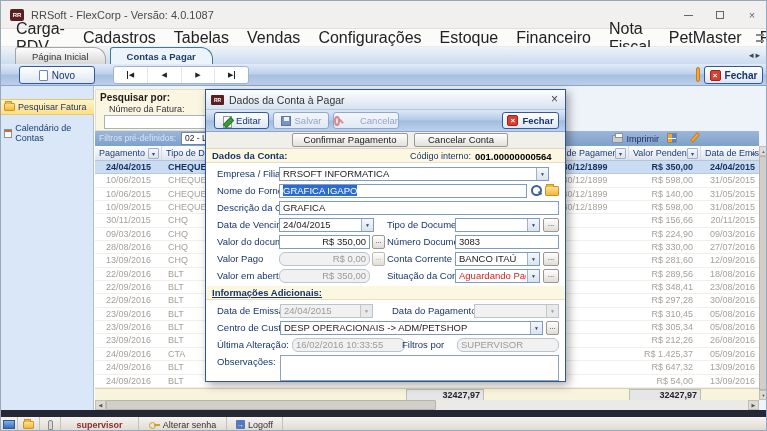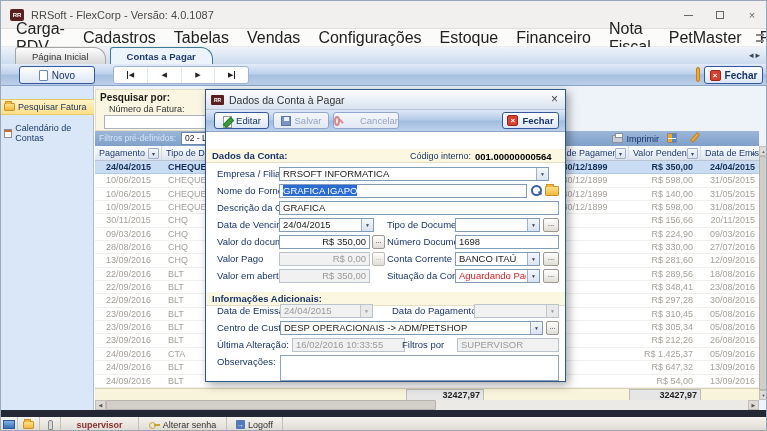--- a/index.html
+++ b/index.html
@@ -129,27 +129,27 @@
   .icon-save { width:10px; height:10px; background:#7a93c4; border:1px solid #5a74a8; position:relative; }
   .icon-save::before { content:''; position:absolute; left:2px; top:0; width:5px; height:4px; background:#eef2f8; }
   .icon-ban { width:10px; height:10px; border:2px solid #d88; border-radius:50%; position:relative; }
   .icon-ban::before { content:''; position:absolute; left:2px; top:2px; width:6px; height:2px; background:#d88; transform:rotate(45deg); }
   #dlg-confirmrow { position:absolute; left:0; top:42px; width:100%; height:17px; background:#f1efe9; border-bottom:1px solid #d9d5ca; }
   .pushbtn { position:absolute; top:1px; height:14px; background:linear-gradient(#ffffff,#e3e1da); border:1px solid #9a9890; border-radius:2px; font-size:9.5px; color:#222; text-align:center; line-height:12px; }
   #btn-confirmar { left:86px; width:116px; }
   #btn-cancelar-conta { left:208px; width:94px; }
   .secheader { position:absolute; left:0; width:100%; height:14px; background:#fcf7e1; border-bottom:1px solid #e6dfc4; font-size:9.5px; font-weight:bold; color:#17356b; line-height:13px; padding-left:6px; }
   #sec-dados { top:59px; }
-  #sec-adic { top:202px; }
+  #sec-adic { top:196px;text-decoration:underline; }
   #codigo-wrap { position:absolute; right:2px; top:0; height:14px; display:flex; align-items:center; gap:4px; font-weight:normal; }
   #codigo-label { font-size:9px; color:#17356b; }
   #codigo-value { font-size:9.5px; font-weight:bold; color:#000; width:88px; overflow:hidden; white-space:nowrap; }
   .flabel { position:absolute; font-size:9.5px; color:#17356b; line-height:14px; }
   .tb { position:absolute; height:14px; background:#fff; border:1px solid #7f9db9; font-size:9.5px; color:#1c1c1c; line-height:12px; padding:0 3px; white-space:nowrap; overflow:hidden; }
-  .tb.dis { background:#f1f1f1; color:#9a9a9a; border-color:#b9c4ce; }
+  .tb.dis { background:#f1f1f1; color:#9a9a9a; border-color:#b9c4ce;border-radius:6px; }
   .tb.money { text-align:right; }
   .cb { position:absolute; height:14px; background:#fff; border:1px solid #7f9db9; font-size:9.5px; color:#1c1c1c; }
   .cb .cbtxt { position:absolute; left:3px; top:0; right:13px; line-height:12px; overflow:hidden; white-space:nowrap; }
   .cb .cbarrow { position:absolute; right:0; top:0; width:12px; height:12px; background:linear-gradient(#f4f7fb,#d9e3f0); border-left:1px solid #9fb0c8; font-size:5px; color:#345; text-align:center; line-height:12px; }
   .cb.dis { background:#f1f1f1; border-color:#b9c4ce; }
   .cb.dis .cbtxt { color:#9a9a9a; }
   .cb.dis .cbarrow { background:#e9e9e9; color:#999; border-left-color:#c5c5c5; }
   .cbtxt.redtext { color:#d42222; }
   .dots { position:absolute; height:14px; background:linear-gradient(#ffffff,#e0ddd5); border:1px solid #9a9890; border-radius:2px; font-size:8px; color:#333; text-align:center; line-height:9px; }
   .dots.dis { color:#aaa; border-color:#bcbab2; }
@@ -471,20 +471,24 @@
       </div>
       <div class="btn disabled" id="btn-cancelar">
         <span class="icon-ban"></span>
         <span>Cancelar</span>
       </div>
       <div class="btn" id="btn-fechar-dlg">
         <span class="icon-redx">×</span>
         <span>Fechar</span>
       </div>
     </div>
+    <div id="dlg-confirmrow">
+      <div class="pushbtn" id="btn-confirmar">Confirmar Pagamento</div>
+      <div class="pushbtn" id="btn-cancelar-conta">Cancelar Conta</div>
+    </div>
 
     <div class="secheader" id="sec-dados">
       <span>Dados da Conta:</span>
       <span id="codigo-wrap">
         <span id="codigo-label">Código interno:</span>
         <span id="codigo-value">001.00000000564</span>
       </span>
     </div>
 
     <span class="flabel" style="left:11px; top:77px;">Empresa / Filial</span>
@@ -512,21 +516,21 @@
     <div class="cb" style="left:249px; top:128px; width:85px;">
       <span class="cbtxt"></span>
       <span class="cbarrow">▼</span>
     </div>
     <span class="dots" style="left:337px; top:128px; width:16px;">...</span>
 
     <span class="flabel" style="left:11px; top:145px;">Valor do documento</span>
     <div class="tb money" style="left:73px; top:145px; width:91px;">R$ 350,00</div>
     <span class="dots" style="left:166px; top:145px; width:13px;">...</span>
     <span class="flabel" style="left:181px; top:145px;">Número Documento</span>
-    <div class="tb" style="left:249px; top:145px; width:104px;">1698</div>
+    <div class="tb" style="left:249px; top:145px; width:104px;">3083</div>
 
     <span class="flabel" style="left:11px; top:162px;">Valor Pago</span>
     <div class="tb dis money" style="left:73px; top:162px; width:91px;">R$ 0,00</div>
     <span class="dots dis" style="left:166px; top:162px; width:13px;">...</span>
     <span class="flabel" style="left:181px; top:162px;">Conta Corrente</span>
     <div class="cb" style="left:249px; top:162px; width:85px;">
       <span class="cbtxt">BANCO ITAÚ</span>
       <span class="cbarrow">▼</span>
     </div>
     <span class="dots" style="left:337px; top:162px; width:16px;">...</span>

